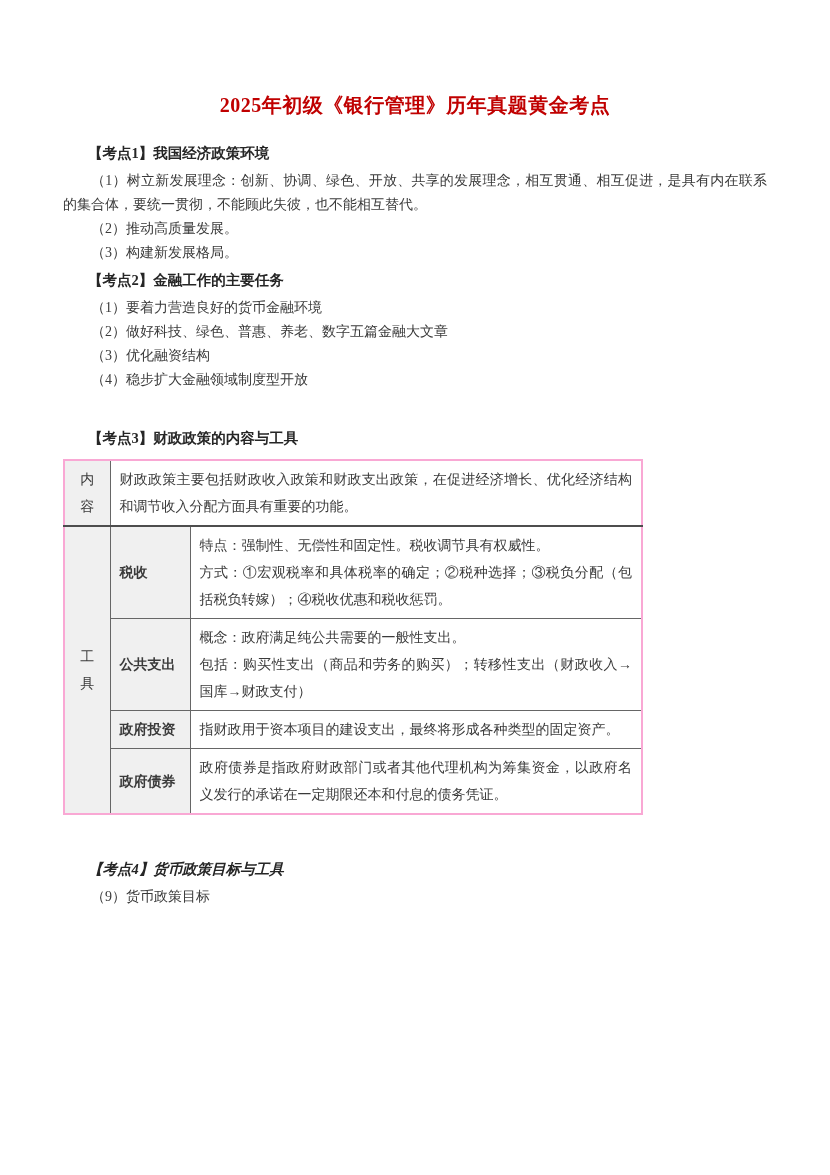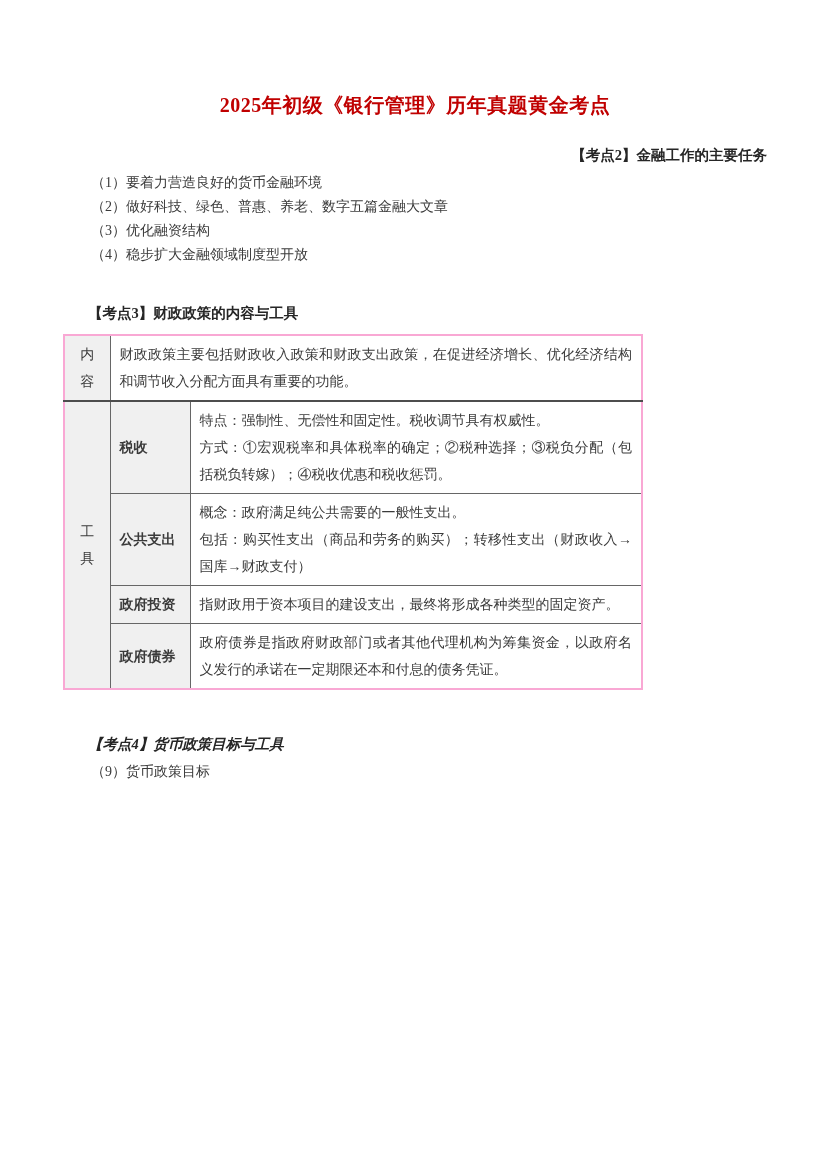--- a/index.html
+++ b/index.html
@@ -25,21 +25,21 @@
     letter-spacing: 0.5px;
   }
   .section-heading {
     font-size: 14.5px;
     font-weight: bold;
     line-height: 24px;
     padding-left: 25px;
     color: #262626;
   }
   .h1-heading { margin-top: 22px; }
-  .h2-heading { margin-top: 24px; text-align: right; }
+  .h2-heading { margin-top: 3px; }
   .h3-heading { margin-top: 34px; }
   .h4-heading { margin-top: 42px; font-style: italic; }
   .section-body { margin-top: 4px; }
   .para {
     font-size: 14px;
     line-height: 24px;
     text-indent: 2em;
     text-align: justify;
     color: #3a3a3a;
   }
@@ -75,20 +75,28 @@
   .content-cell { background: #ffffff; text-align: justify; border-radius: 27px; }
   .cell-line { text-align: justify; }
 </style>
 </head>
 <body>
 
 <div class="page">
 
   <div class="doc-title" style="color: rgb(192, 0, 0);">2025年初级《银行管理》历年真题黄金考点</div>
 
+  <div class="section">
+    <div class="section-heading h1-heading">【考点1】我国经济政策环境</div>
+    <div class="section-body">
+      <p class="para">（1）树立新发展理念：创新、协调、绿色、开放、共享的发展理念，相互贯通、相互促进，是具有内在联系的集合体，要统一贯彻，不能顾此失彼，也不能相互替代。</p>
+      <p class="para">（2）推动高质量发展。</p>
+      <p class="para">（3）构建新发展格局。</p>
+    </div>
+  </div>
 
   <div class="section">
     <div class="section-heading h2-heading">【考点2】金融工作的主要任务</div>
     <div class="section-body">
       <p class="para">（1）要着力营造良好的货币金融环境</p>
       <p class="para">（2）做好科技、绿色、普惠、养老、数字五篇金融大文章</p>
       <p class="para">（3）优化融资结构</p>
       <p class="para">（4）稳步扩大金融领域制度型开放</p>
     </div>
   </div>

